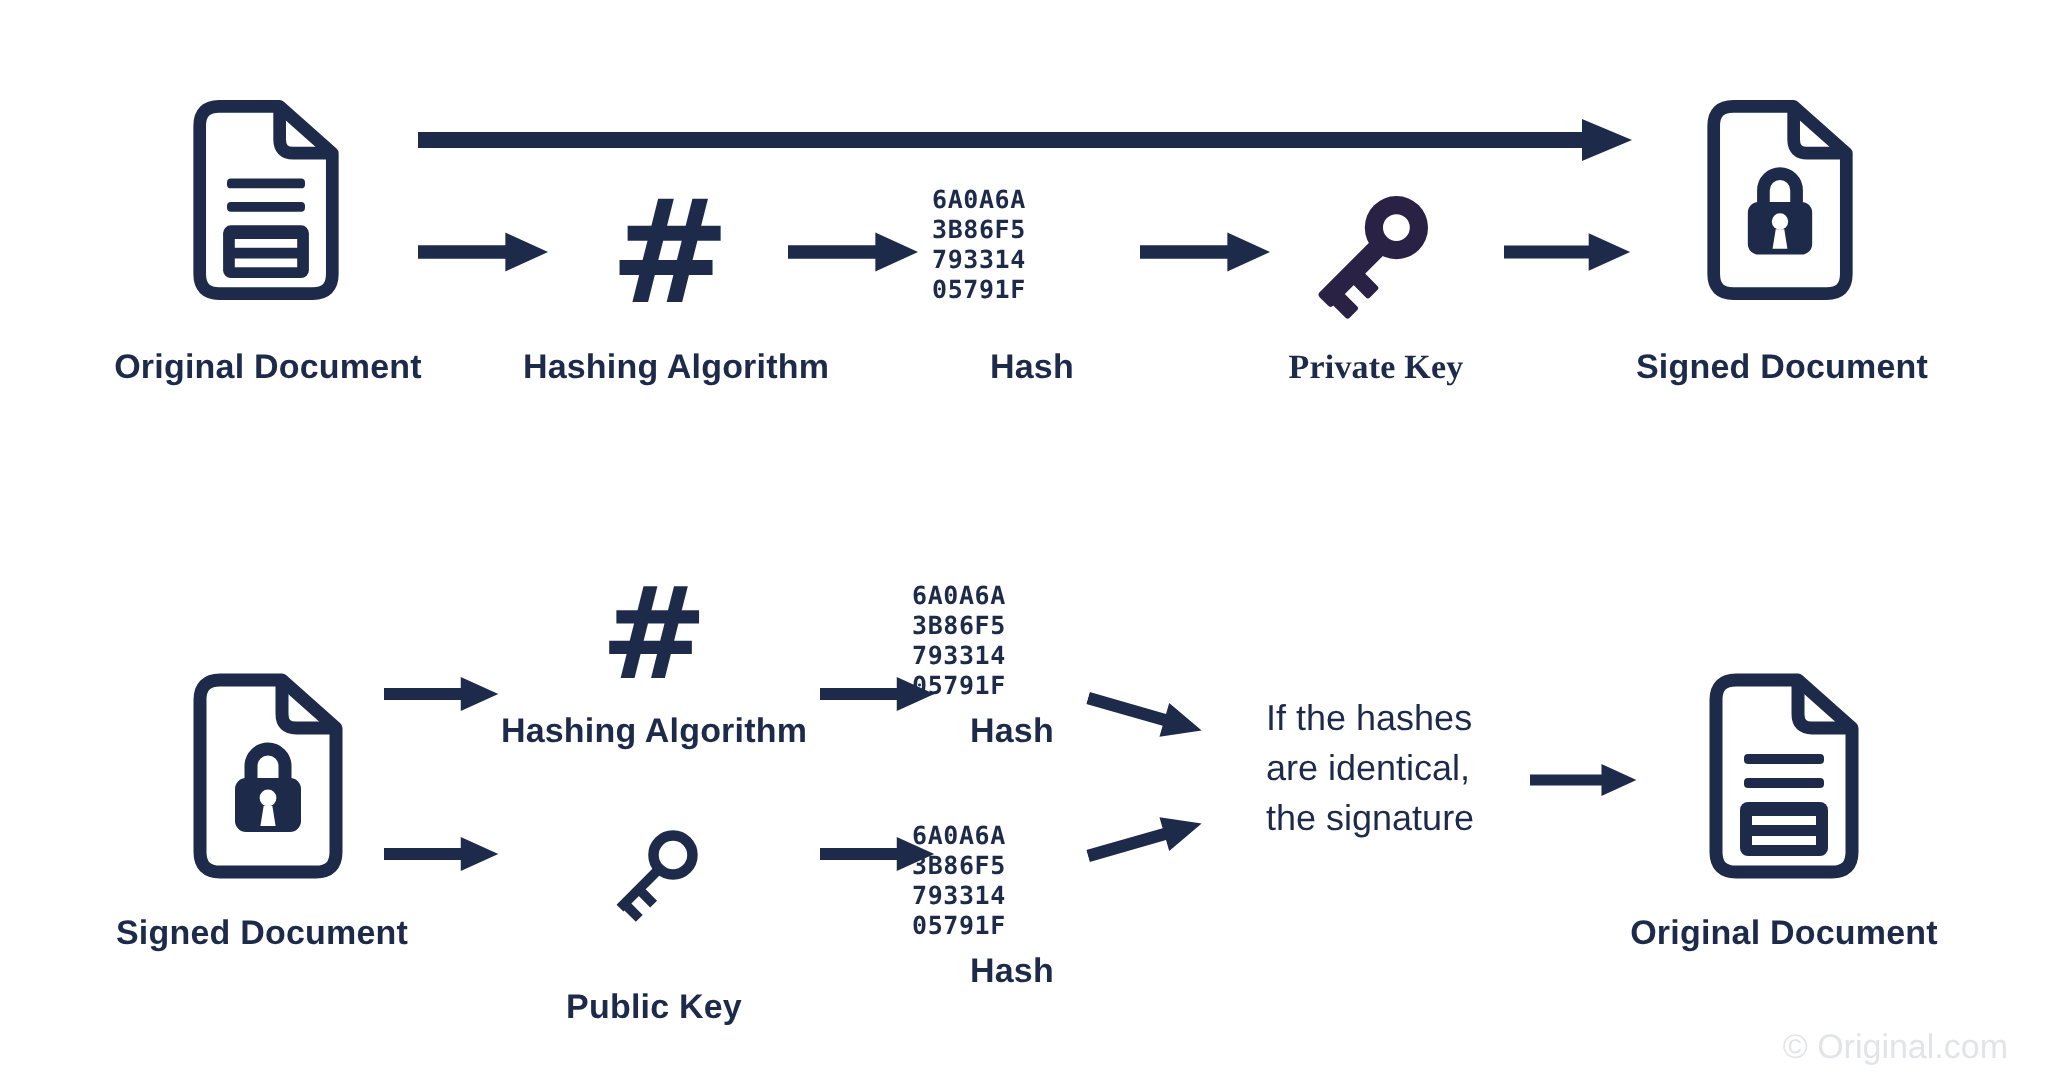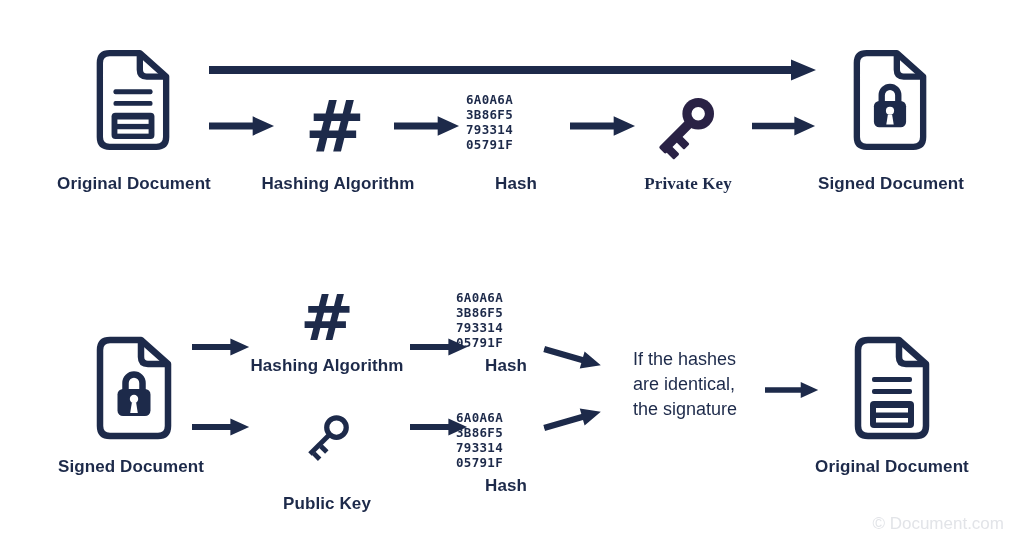--- a/index.html
+++ b/index.html
@@ -213,15 +213,15 @@
       <path d="M47 8 V23 Q47 30 54 30 H72" fill="none" stroke="var(--navy)" stroke-width="6.5" stroke-linejoin="round"></path>
       <rect x="20" y="43" width="40" height="5" rx="2" fill="var(--navy)"></rect>
       <rect x="20" y="55" width="40" height="5" rx="2" fill="var(--navy)"></rect>
       <rect x="18" y="67" width="44" height="27" rx="4" fill="var(--navy)"></rect>
       <rect x="24" y="74" width="32" height="4.5" fill="#ffffff"></rect>
       <rect x="24" y="84" width="32" height="4.5" fill="#ffffff"></rect>
     </svg>
   </div>
   <div class="abs lbl" style="left:792px;top:457px;width:200px;">Original Document</div>
 
-  <div class="abs copyright" style="right:20px;top:514px;width:220px;">© Document.com</div>
+  <div class="abs copyright" style="right:20px;top:514px;width:220px;">© Original.com</div>
 
 </div>
 
 </body></html>

